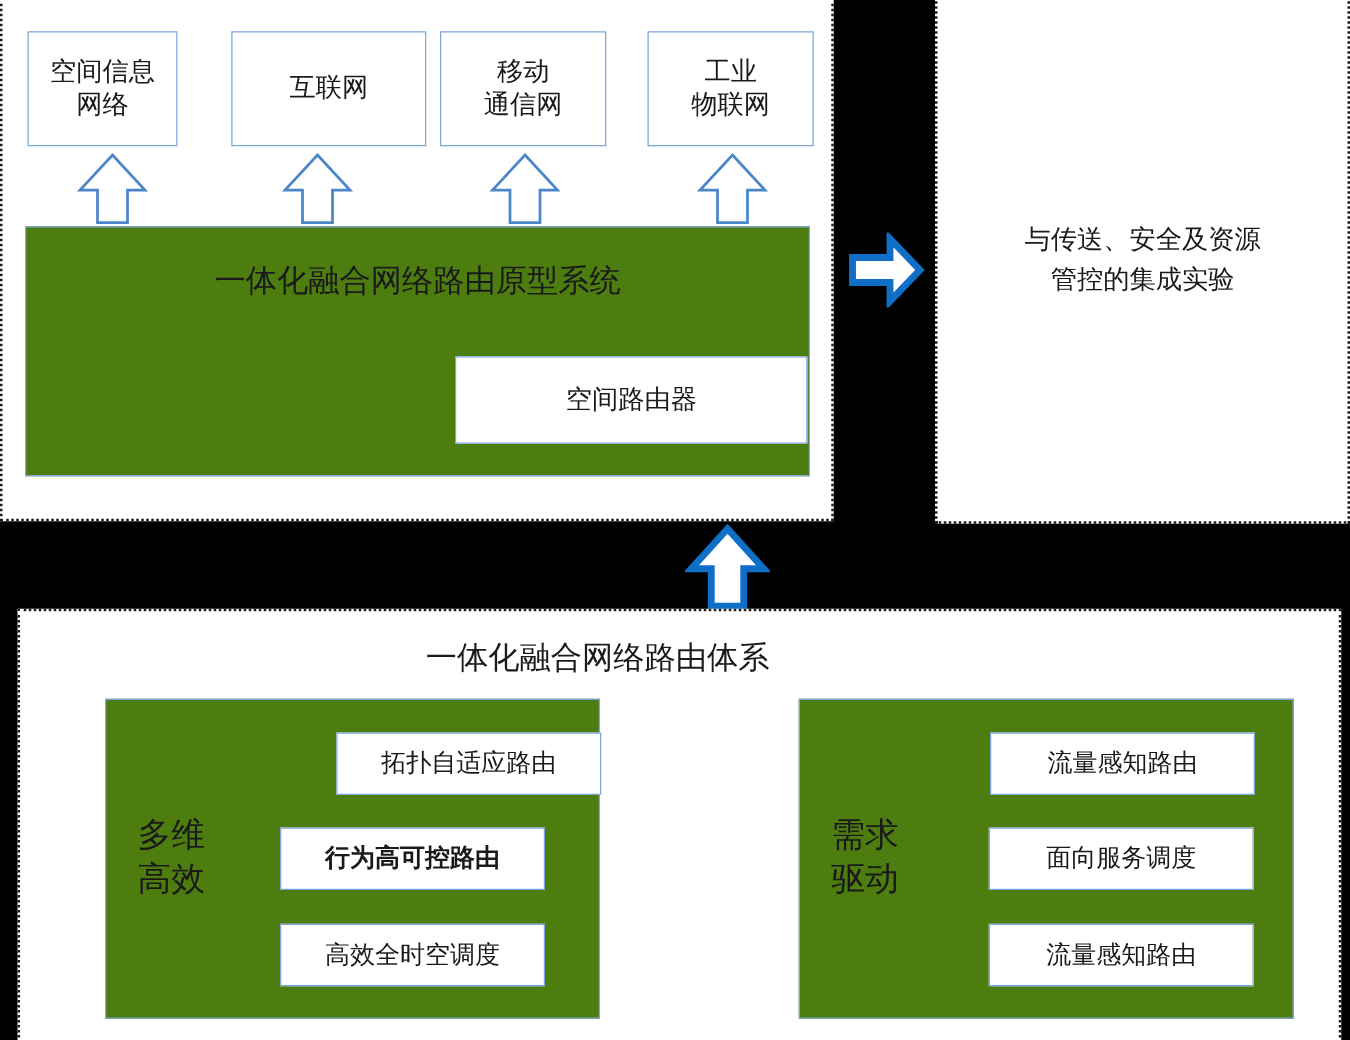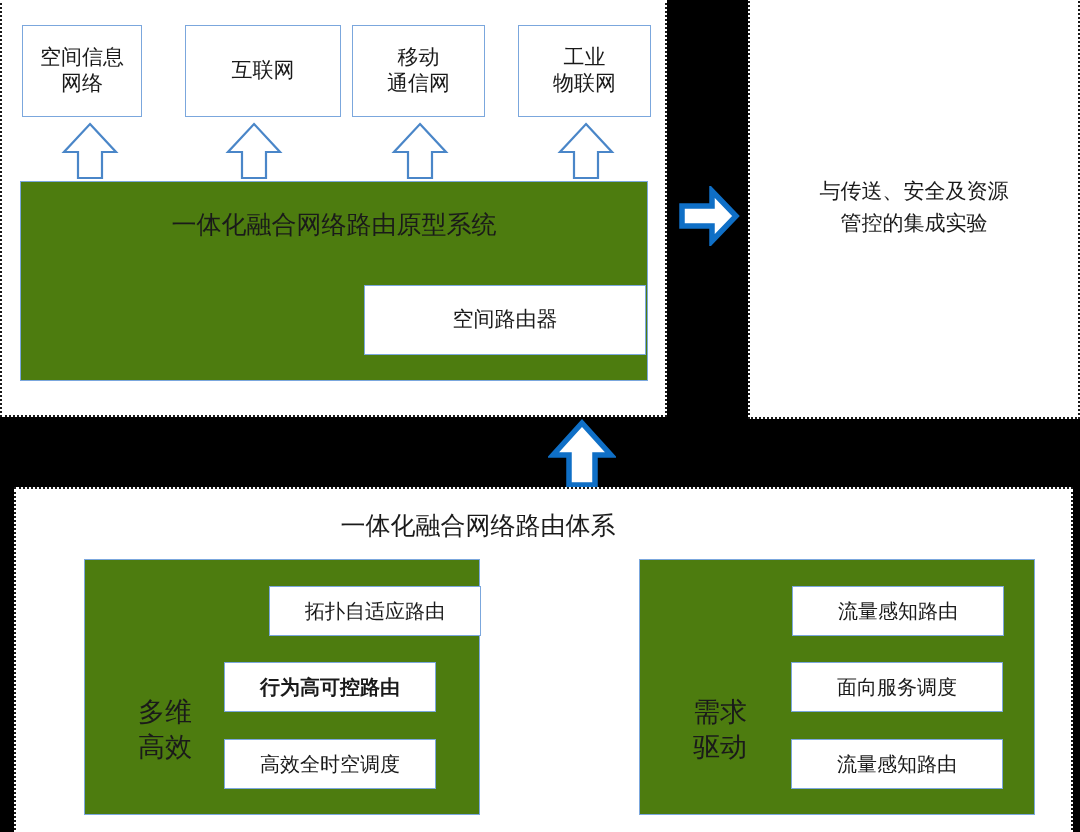--- a/index.html
+++ b/index.html
@@ -88,24 +88,23 @@
     font-size: 25px;
     color: #1a1a1a;
   }
   #group-multi-dim  { left: 84px;  top: 559px; width: 396px; height: 256px; }
   #group-demand     { left: 639px; top: 559px; width: 396px; height: 256px; }
 
   .group-label {
     position: absolute;
     font-size: 27px;
     color: #1a1a1a;
-    text-align: center;
+    text-align: left;
     line-height: 1.28;
     white-space: pre-line;
-    margin-top: 44px;
   }
   #label-multi-dim { left: 110px; top: 651px; width: 110px; }
   #label-demand    { left: 665px; top: 651px; width: 110px; }
 
   .leafbox { font-size: 20px; height: 50px; width: 212px; }
   #box-topo-adaptive     { left: 226px; top: 586px; margin-left: 43px; }
   #box-behavior-control  { left: 224px; top: 662px; font-weight: bold; }
   #box-spacetime-sched   { left: 224px; top: 739px; }
   #box-user-route        { left: 792px; top: 586px; }
   #box-service-sched     { left: 791px; top: 662px; }

